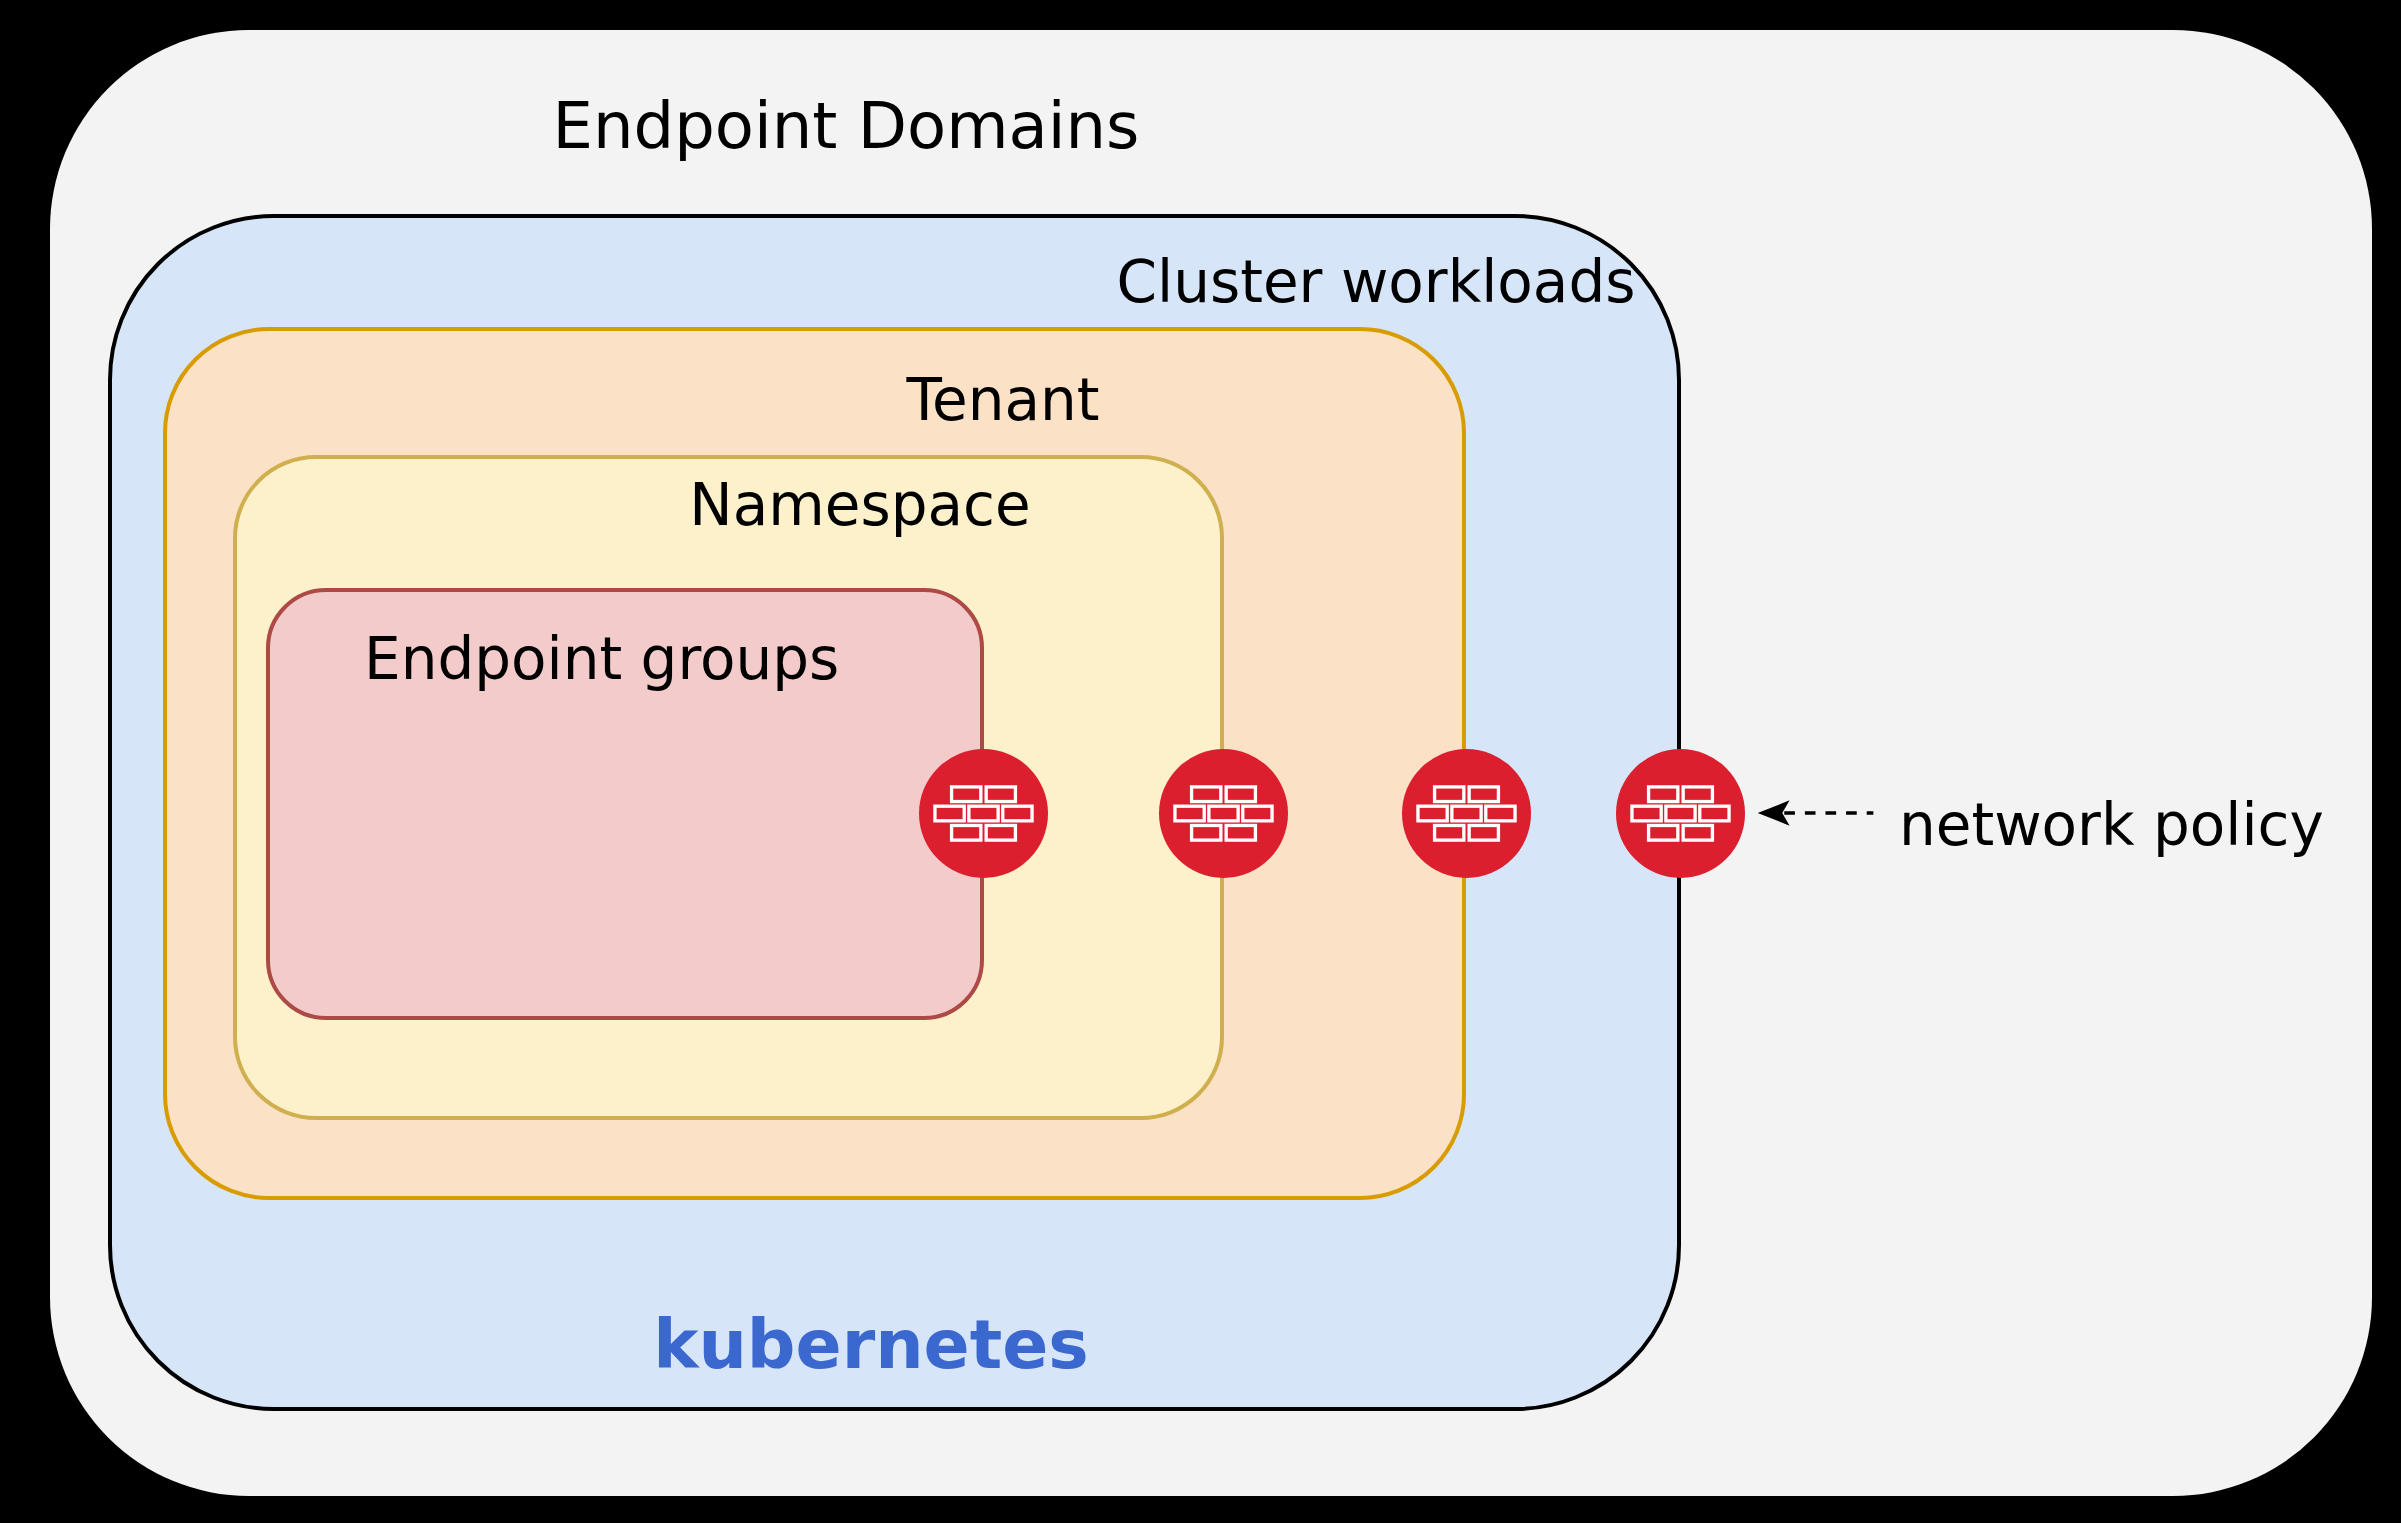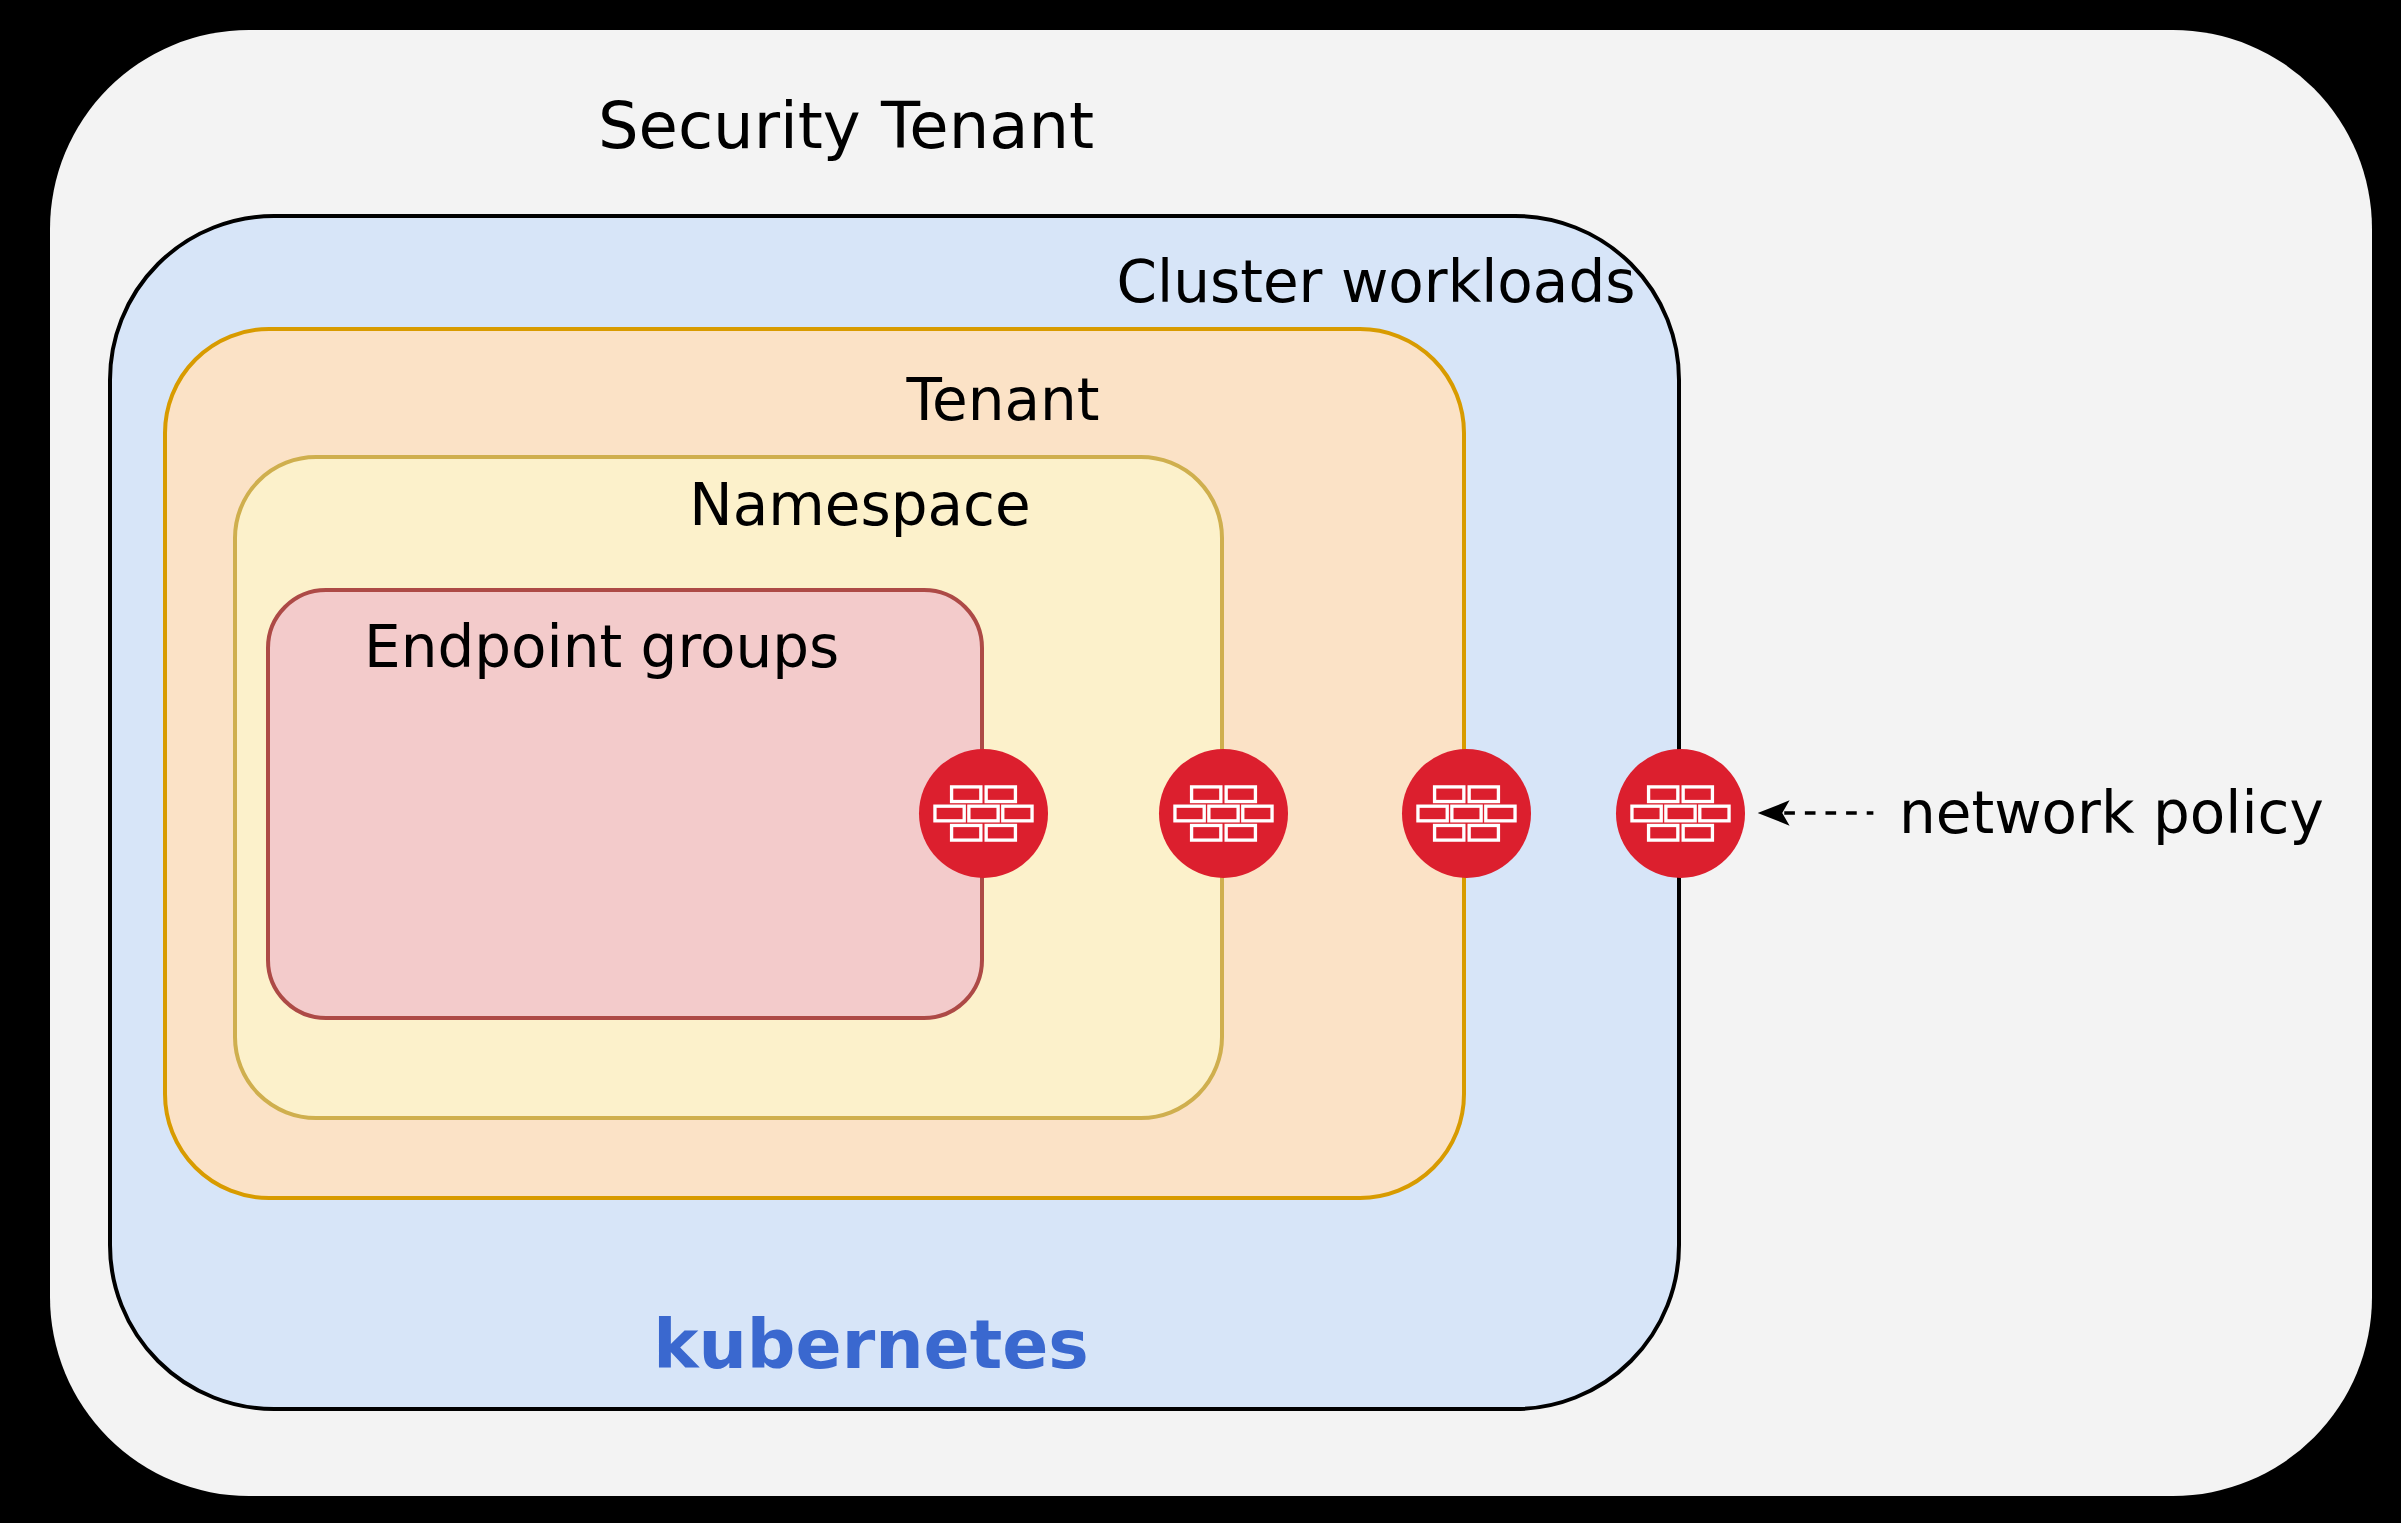--- a/index.html
+++ b/index.html
@@ -55,21 +55,21 @@
   }
 
   .lbl {
     position: absolute;
     color: var(--text_color, #000);
     font-size: 58px;
     line-height: 1;
     white-space: nowrap;
   }
   .lbl.centered { transform: translate(-50%, -50%); }
-  .lbl.v-centered { transform: translateY(-50%); }
+  .lbl.v-centered { transform: translateY(-50%); margin-top: 12px; }
 
   .diagram-title {
     position: absolute;
     left: 846px; top: 126px;
     transform: translate(-50%, -50%);
     font-size: 64px;
     color: var(--text_color, #000);
     white-space: nowrap;
   }
   .kubernetes-label {
@@ -102,21 +102,21 @@
   }
   .arrow-head { fill: var(--arrow_color, #000); }
 </style>
 </head>
 <body>
 
 <div class="canvas">
 
   <div class="box outer-domain"></div>
 
-  <div class="diagram-title">Security Tenant</div>
+  <div class="diagram-title">Endpoint Domains</div>
 
   <div class="box cluster-box"></div>
   <div class="box tenant-box"></div>
   <div class="box namespace-box"></div>
   <div class="box endpoint-box"></div>
 
   <div class="lbl centered" style="left:1376px; top:282px;">Cluster workloads</div>
   <div class="lbl centered" style="left:1003px; top:400px;">Tenant</div>
   <div class="lbl centered" style="left:860px; top:505px;">Namespace</div>
   <div class="lbl v-centered" style="left:364px; top:647px;">Endpoint groups</div>

